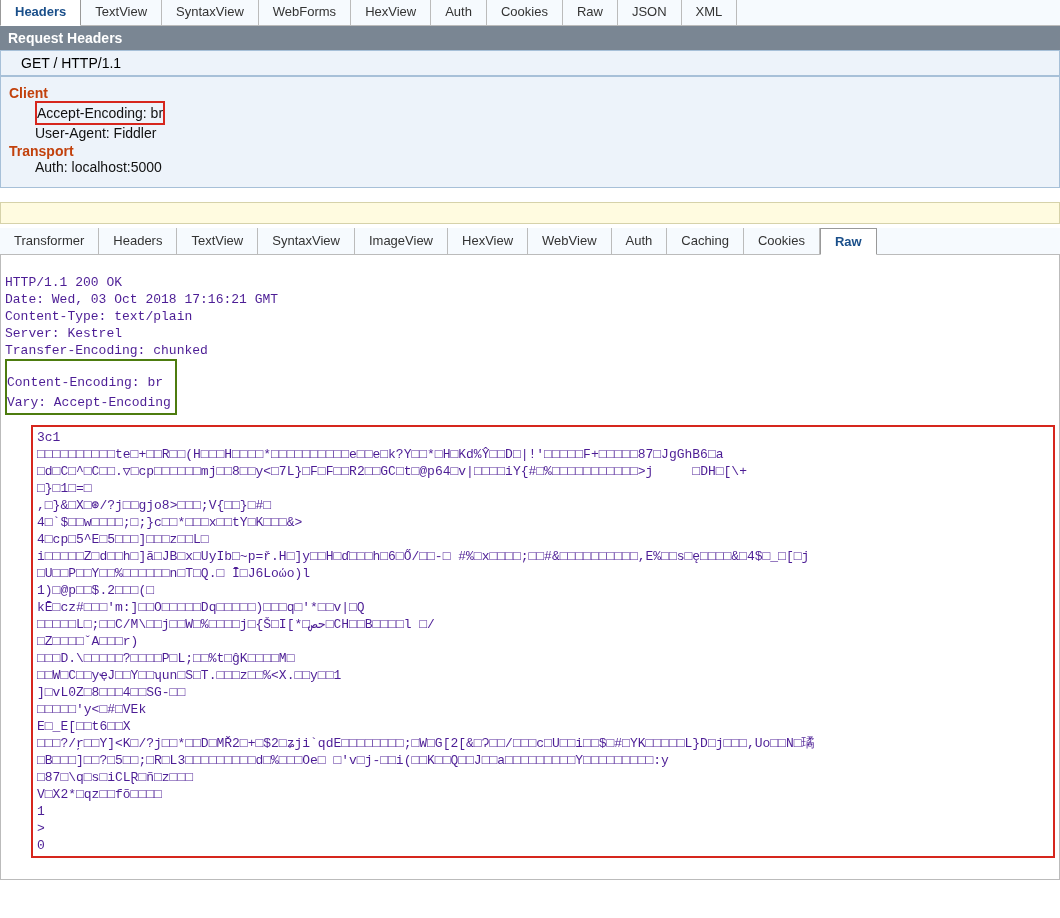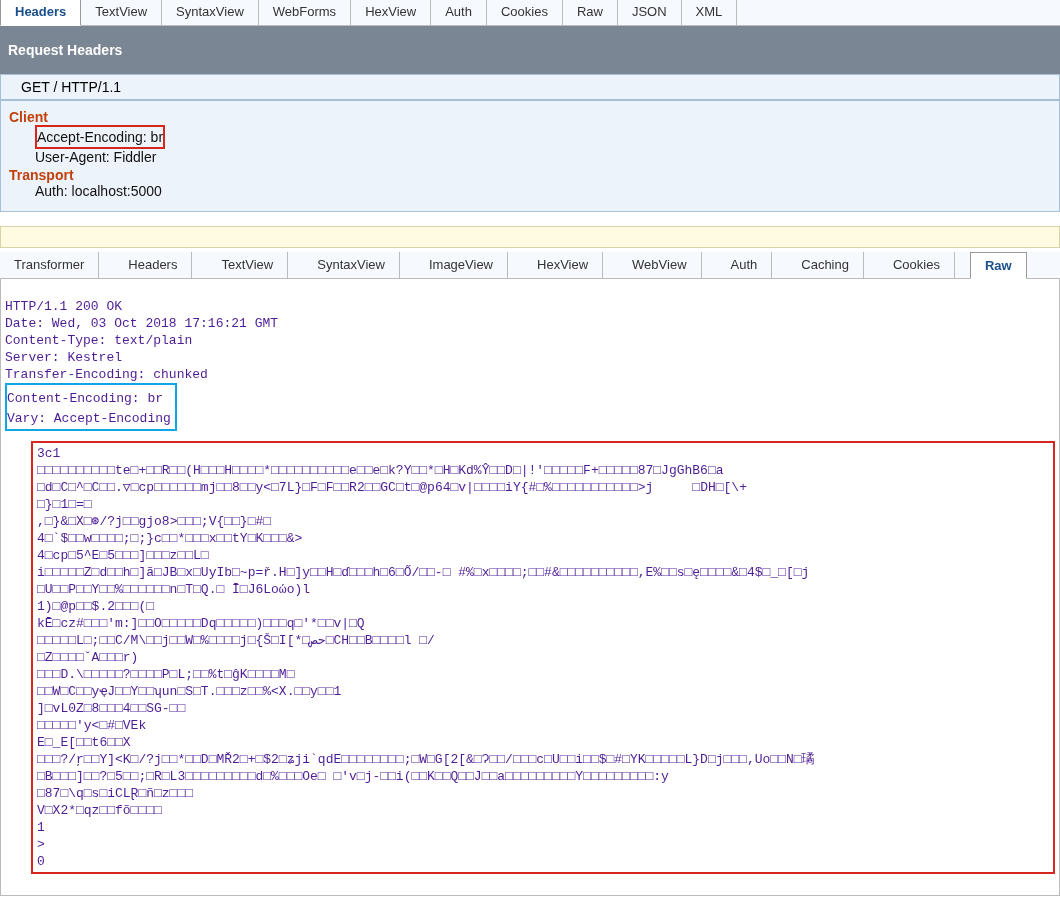--- a/index.html
+++ b/index.html
@@ -33,21 +33,21 @@
     margin-bottom: -1px;
     margin-top: -1px;
     padding: 4px 14px 6px 14px;
     color: #1a4f8a;
     font-weight: 600;
   }
   .section-bar {
     background: #7a8693;
     color: #fff;
     font-weight: 600;
-    padding: 16px 8px;
+    padding: 4px 8px;
     font-size: 14px;
   }
   .request-line {
     padding: 4px 20px;
     border: 1px solid #a7c0d8;
     background: #edf3fa;
     font-size: 14px;
   }
   .headers-box {
     border: 1px solid #a7c0d8;
@@ -74,21 +74,20 @@
     background: #fffbe0;
     border: 1px solid #d6d2aa;
     height: 22px;
     margin-top: 14px;
   }
   .resp-tab-strip {
     display: flex;
     border-bottom: 1px solid #bbb;
     background: #f6fafe;
     margin-top: 4px;
-    gap: 15px;
   }
   .resp-tab {
     padding: 5px 14px;
     border-right: 1px solid #bbb;
     background: #f6fafe;
     color: #333;
     cursor: pointer;
     font-size: 13px;
     white-space: nowrap;
   }
@@ -106,22 +105,22 @@
     line-height: 17px;
     color: #4c1d95;
     padding: 2px 4px 4px 4px;
     white-space: pre;
     overflow: hidden;
     background: #fff;
     border: 1px solid #bbb;
     border-top: none;
   }
   .resp-headers-block .highlight-red {
-    padding: 4px 4px 0 0;
-    border: 2px solid #0ea5e9;
+    padding: 12px 4px 0 0;
+    border: 2px solid #4d7c0f;
   }
   .body-block {
     border: 2px solid #d6261d;
     margin-top: 10px;
     padding: 2px 4px;
     word-break: break-all;
     white-space: pre-wrap;
     margin-left: 26px;
   }
 </style>

